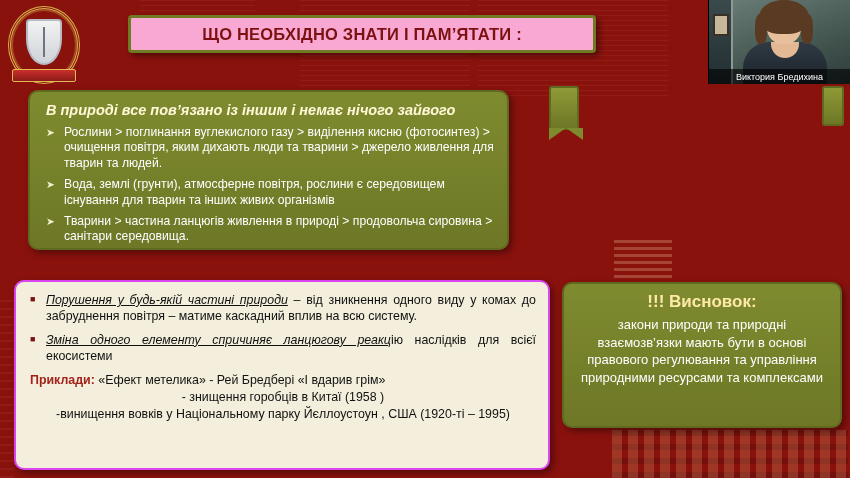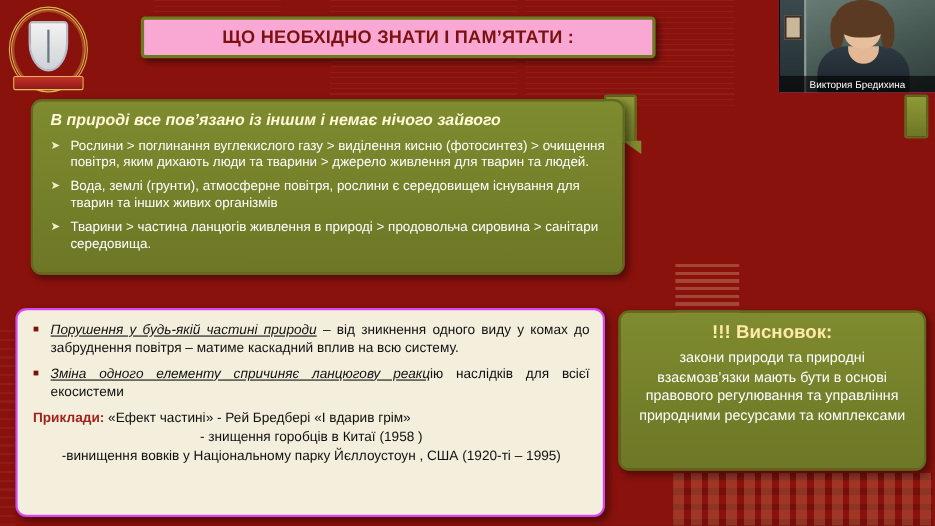--- a/index.html
+++ b/index.html
@@ -150,21 +150,21 @@
     border: 2px solid #5f6a1f;
     color: #ffffff;
   }
   .card.cream {
     background: #f3efdc;
     border: 2px solid #d946ef;
     color: #1e1e1e;
   }
 
   
-  #card-nature { left: 28px; top: 90px; width: 540px; height: 160px; padding: 8px 12px 10px 14px; }
+  #card-nature { left: 28px; top: 90px; width: 481px; height: 160px; padding: 8px 12px 10px 14px; }
   #card-nature .hdr {
     font-style: italic; font-weight: bold; font-size: 14.5px;
     color: #fff9d8; margin: 2px 0 7px 2px;
   }
   #card-nature ul { list-style: none; }
   #card-nature li {
     position: relative;
     font-size: 12.2px; line-height: 15.4px;
     padding-left: 20px; margin-bottom: 6px;
     color: #ffffff;
@@ -282,21 +282,21 @@
   </div>
 
 
   <div id="card-effects" class="card cream">
     <ul>
       <li><span class="u-italic">Порушення у будь-якій частині природи</span><span> – від зникнення одного виду у комах до забруднення повітря – матиме каскадний вплив на всю систему.</span></li>
       <li><span class="u-italic">Зміна одного елементу спричиняє ланцюгову реакц</span><span>ію наслідків для всієї екосистеми</span></li>
     </ul>
     <div class="examples">
       <span class="lbl">Приклади:</span>
-      <span>«Ефект частині» - Рей Бредбері «І вдарив грім»</span>
+      <span>«Ефект метелика» - Рей Бредбері «І вдарив грім»</span>
       <span class="ex-line indent1">- знищення горобців в Китаї (1958 )</span>
       <span class="ex-line indent2">-винищення вовків у Національному парку Йєллоустоун , США (1920-ті – 1995)</span>
     </div>
   </div>
 
   <div id="card-conclusion" class="card olive">
     <div class="excl">!!! Висновок:</div>
     <div class="body">закони природи та природні взаємозв’язки  мають бути в основі правового регулювання та управління природними ресурсами та комплексами</div>
   </div>
 

